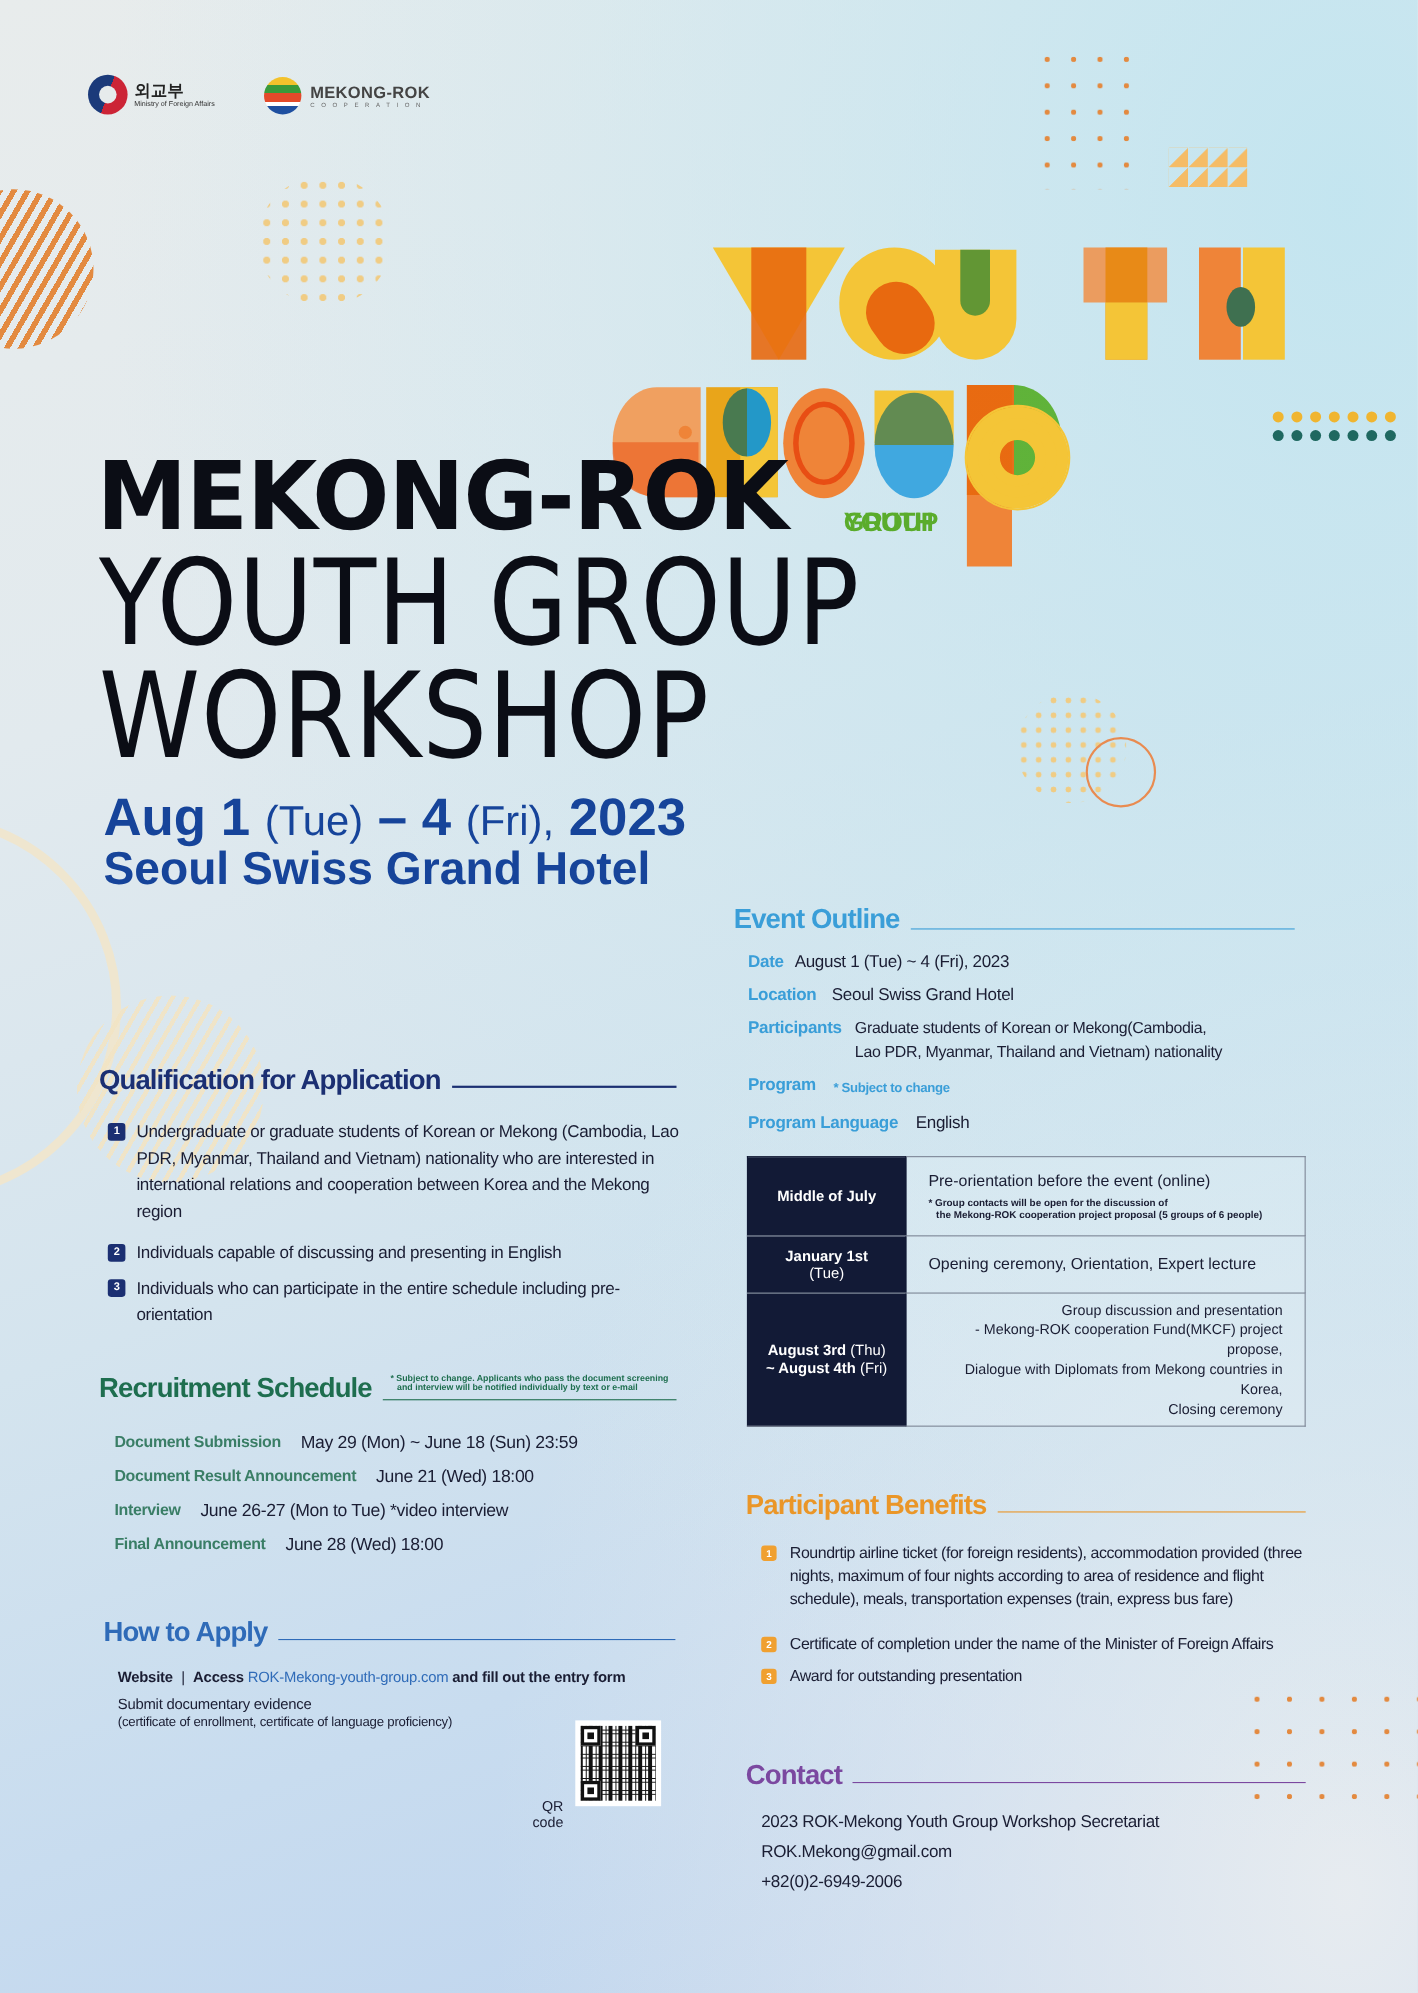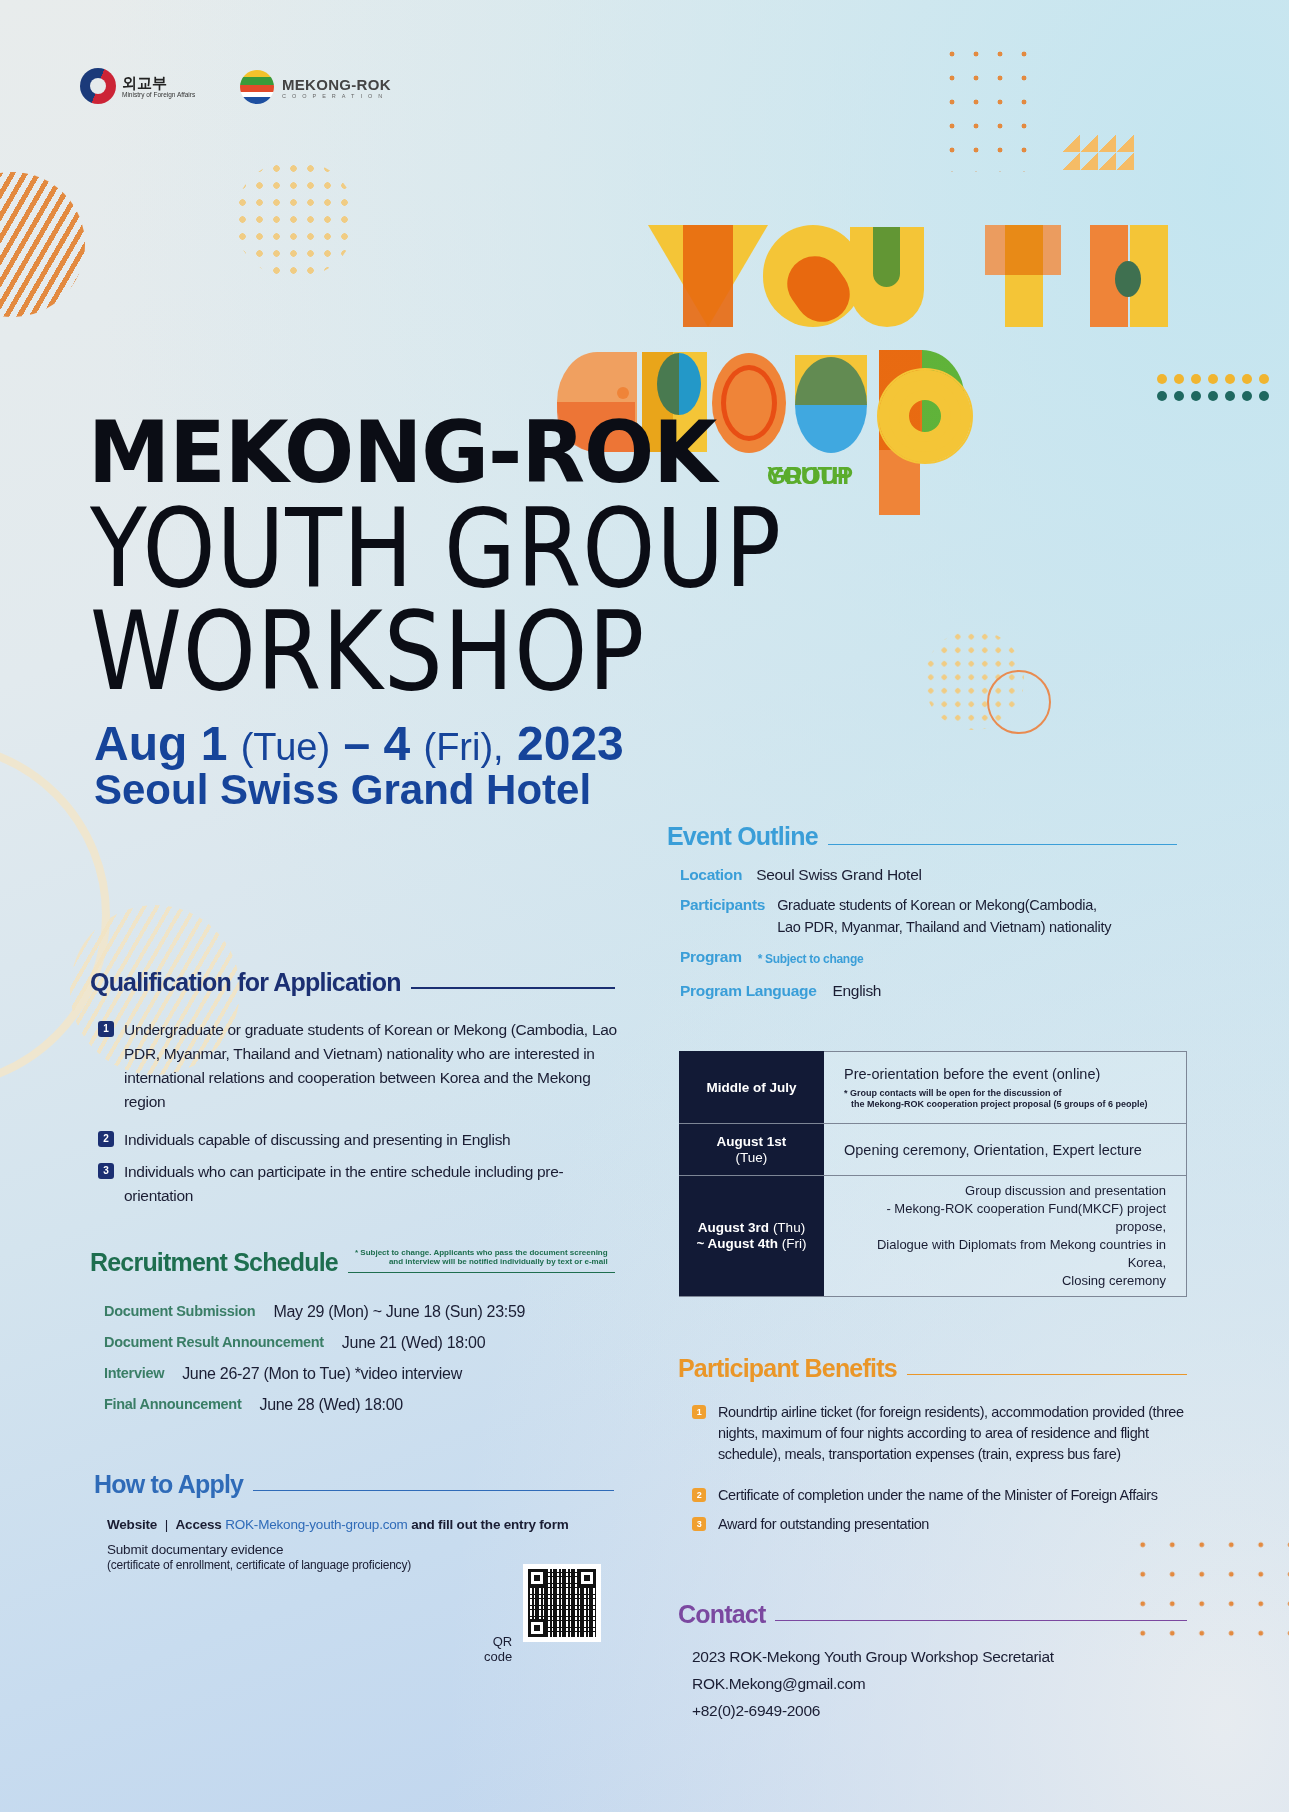--- a/index.html
+++ b/index.html
@@ -73,21 +73,21 @@
   .qual .line { background: #1b2f72; }
   .num { display: inline-flex; align-items: center; justify-content: center; width: 16px; height: 16px; border-radius: 3px;
     font-size: 10px; font-weight: bold; color: #fff; flex: 0 0 16px; margin-top: 3px; }
   .num.navy { background: #1b2f72; }
   .num.orange { background: #f0a030; }
   .li { display: flex; gap: 10px; font-size: 15.5px; line-height: 24px; color: #1a1d33; letter-spacing: -0.3px; }
   .qual-list { left: 98px; top: 1018px; width: 530px; }
   .qual-list .li { margin-bottom: 8px; }
   .qual-list .li.first { margin-bottom: 14px; }
 
-  .recr { left: 90px; top: 1248px; width: 525px; text-align: right; }
+  .recr { left: 90px; top: 1248px; width: 525px; }
   .recr .h { color: #1e6e4f; }
   .recr .line { background: #1e6e4f; height: 1.5px; margin-bottom: 4px;}
   .recr .note { position: absolute; left: 265px; top: 0px; font-size: 8px; font-weight: bold; color: #1e6e4f; line-height: 9px; }
   .sched { left: 104px; top: 1296px; }
   .row-kv { display: flex; gap: 18px; font-size: 16px; line-height: 31px; white-space: nowrap; letter-spacing: -0.3px;}
   .row-kv .k { color: #3a7e66; font-weight: bold; font-size: 14.5px; }
   .row-kv .v { color: #1a1d33; }
 
   .howto { left: 94px; top: 1470px; width: 520px; }
   .howto .h { color: #2f6bb8; }
@@ -313,20 +313,24 @@
     <div class="finder" style="left:0;bottom:0;"></div>
   </div>
 </div>
 
 <div class="abs sec-head outline">
   <span class="h">Event Outline</span>
   <span class="line"></span>
 </div>
 <div class="abs ol-list">
   <div class="ol-row">
+    <span class="k">Date</span>
+    <span class="v">August 1 (Tue) ~ 4 (Fri), 2023</span>
+  </div>
+  <div class="ol-row">
     <span class="k">Location</span>
     <span class="v" style="margin-left:4px;">Seoul Swiss Grand Hotel</span>
   </div>
   <div class="ol-row">
     <span class="k">Participants</span>
     <span class="v small" style="margin-left:2px;">
       <div>Graduate students of Korean or Mekong(Cambodia,</div>
       <div>Lao PDR, Myanmar, Thailand and Vietnam) nationality</div>
     </span>
   </div>
@@ -347,21 +351,21 @@
     <td class="v">
       <div>Pre-orientation before the event (online)</div>
       <div class="sub">
         <div>* Group contacts will be open for the discussion of</div>
         <div style="padding-left:7px;">the Mekong-ROK cooperation project proposal (5 groups of 6 people)</div>
       </div>
     </td>
   </tr>
   <tr style="height:52px;">
     <td class="k">
-      <div>August 1st</div>
+      <div>January 1st</div>
       <div class="norm">(Tue)</div>
     </td>
     <td class="v">Opening ceremony, Orientation, Expert lecture</td>
   </tr>
   <tr style="height:90px;">
     <td class="k">
       <div><span>August 3rd</span> <span class="norm">(Thu)</span></div>
       <div><span>~ August 4th</span> <span class="norm">(Fri)</span></div>
     </td>
     <td class="v tight">

